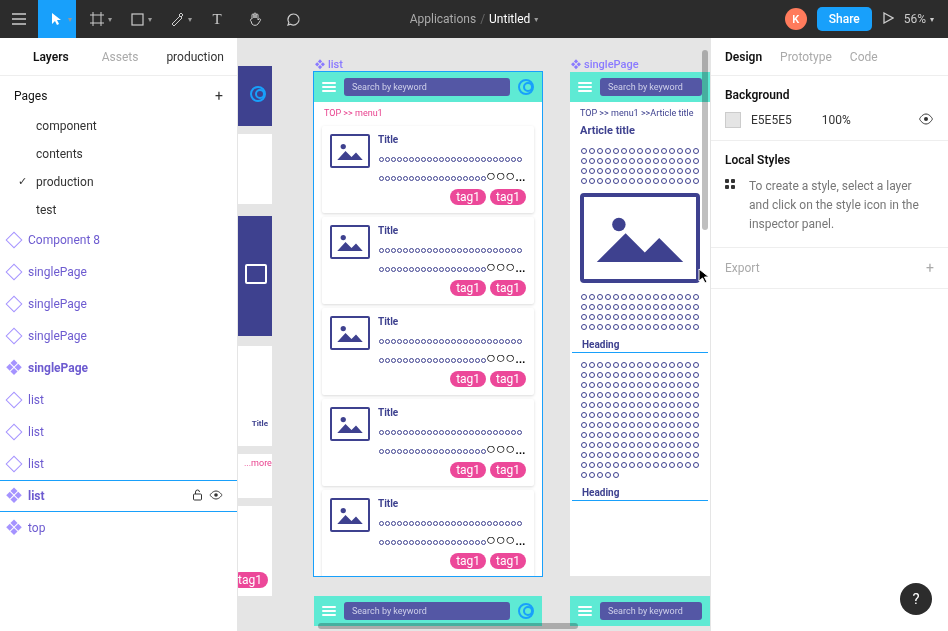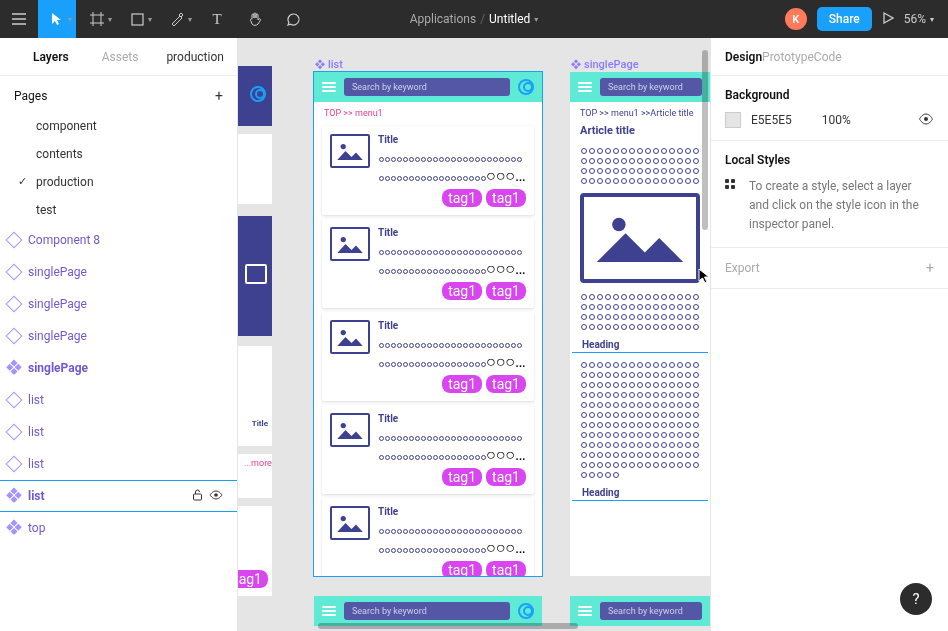--- a/index.html
+++ b/index.html
@@ -37,21 +37,21 @@
 .layer-row.active { border: 1px solid #18a0fb; font-weight: 700; border-left: none; border-right: none; }
 .layer-row .row-spacer { flex: 1; }
 .layer-row .row-icons { display: flex; gap: 6px; color: #555; }
 .comp-icon { width: 12px; height: 12px; transform: rotate(45deg); }
 .comp-icon.outline { border: 1px solid #a593ff; }
 .comp-icon.solid { display: grid; grid-template-columns: 5px 5px; grid-template-rows: 5px 5px; gap: 1px; }
 .comp-icon.solid > i { background: #a593ff; }
 
 
 .right { width: 238px; border-left: 1px solid #e5e5e5; background: #fff; font-size: 12px; color: #333; display: flex; flex-direction: column; }
-.right .rtabs { display: flex; height: 38px; align-items: center; padding: 0 14px; border-bottom: 1px solid #eee; }
+.right .rtabs { display: flex; height: 38px; align-items: center; gap: 18px; padding: 0 14px; border-bottom: 1px solid #eee; }
 .right .rtabs .tab { color: #aaa; }
 .right .rtabs .tab.active { color: #111; font-weight: 600; }
 .right .section { padding: 12px 14px; border-bottom: 1px solid #eee; }
 .right .section-title { font-weight: 600; color: #111; margin-bottom: 10px; }
 .bg-row { display: flex; align-items: center; gap: 10px; }
 .swatch { width: 16px; height: 16px; background: #e5e5e5; border: 1px solid #ccc; }
 .eye { margin-left: auto; }
 .local-hint { color: #777; line-height: 1.6; padding-left: 24px; position: relative; }
 .grid4 { position: absolute; left: 0; top: 2px; width: 12px; height: 12px; display: grid; grid-template-columns: 4px 4px; grid-template-rows: 4px 4px; gap: 2px; }
 .grid4 i { background: #333; border-radius: 1px; }
@@ -79,21 +79,21 @@
 .body-circles span { display: inline-block; width: 6px; height: 6px; border: 1px solid #3e418f; border-radius: 50%; margin: 1px 1px; }
 .big-img { margin: 6px 10px; height: 90px; border: 4px solid #3e418f; border-radius: 4px; position: relative; }
 .mtn { position: absolute; inset: 8px; }
 .mtn svg { width: 100%; height: 100%; }
 .card { background: #fff; margin: 4px 8px; border-radius: 2px; box-shadow: 0 1px 3px rgba(0,0,0,.15); display: flex; padding: 8px; gap: 8px; }
 .thumb { width: 40px; height: 34px; border: 2px solid #3e418f; border-radius: 2px; position: relative; flex-shrink: 0; }
 .card-body { flex: 1; }
 .card-title { font-size: 10px; font-weight: 700; color: #3e418f; margin-bottom: 2px; }
 .card-circles span { display: inline-block; width: 5px; height: 5px; border: 1px solid #3e418f; border-radius: 50%; margin: 0.5px; }
 .tags { display: flex; justify-content: flex-end; gap: 4px; margin-top: 4px; }
-.tag { background: #d946ef; color: #fff; font-size: 14px; padding: 1px 6px; border-radius: 8px; }
+.tag { background: #ec4899; color: #fff; font-size: 12px; padding: 1px 6px; border-radius: 8px; }
 
 .left-peek { position: absolute; background: #fff; }
 .more { text-align: right; font-size: 9px; color: #e83e8c; padding: 4px 6px; }
 
 .cursor { position: absolute; width: 14px; height: 16px; left: 460px; top: 230px; z-index: 50; }
 .help-fab { position: absolute; right: 16px; bottom: 16px; width: 32px; height: 32px; border-radius: 50%; background: #2c2c2c; color: #fff; display: flex; align-items: center; justify-content: center; font-size: 15px; }
 .bottom-scroll { position: absolute; left: 80px; bottom: 2px; width: 260px; height: 6px; background: rgba(0,0,0,.25); border-radius: 3px; }
 
 </style>
 </head>

